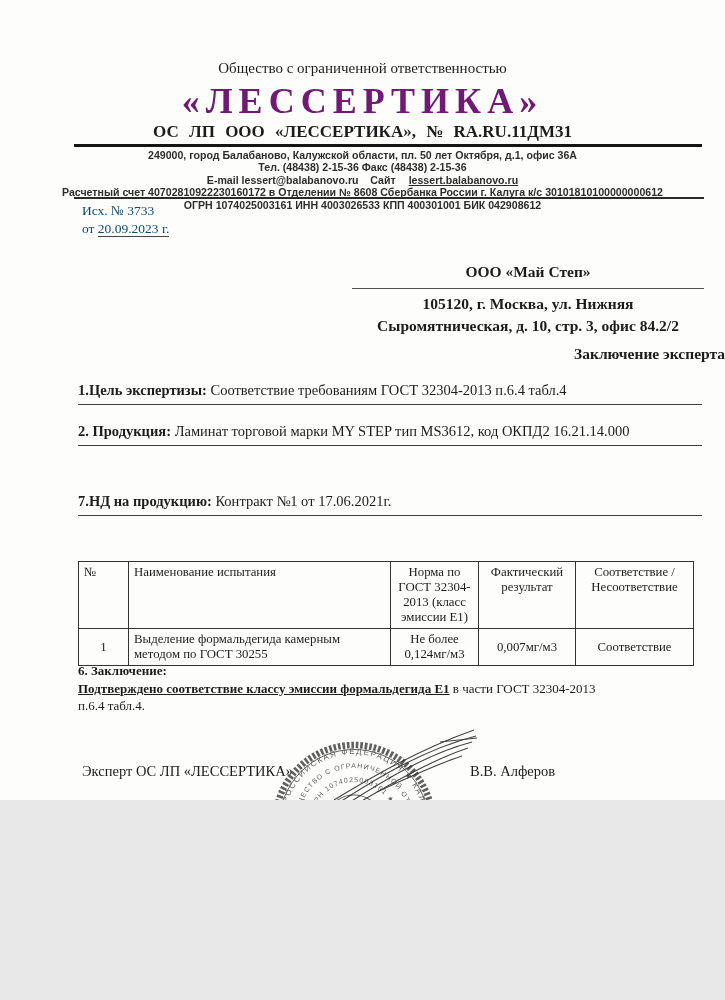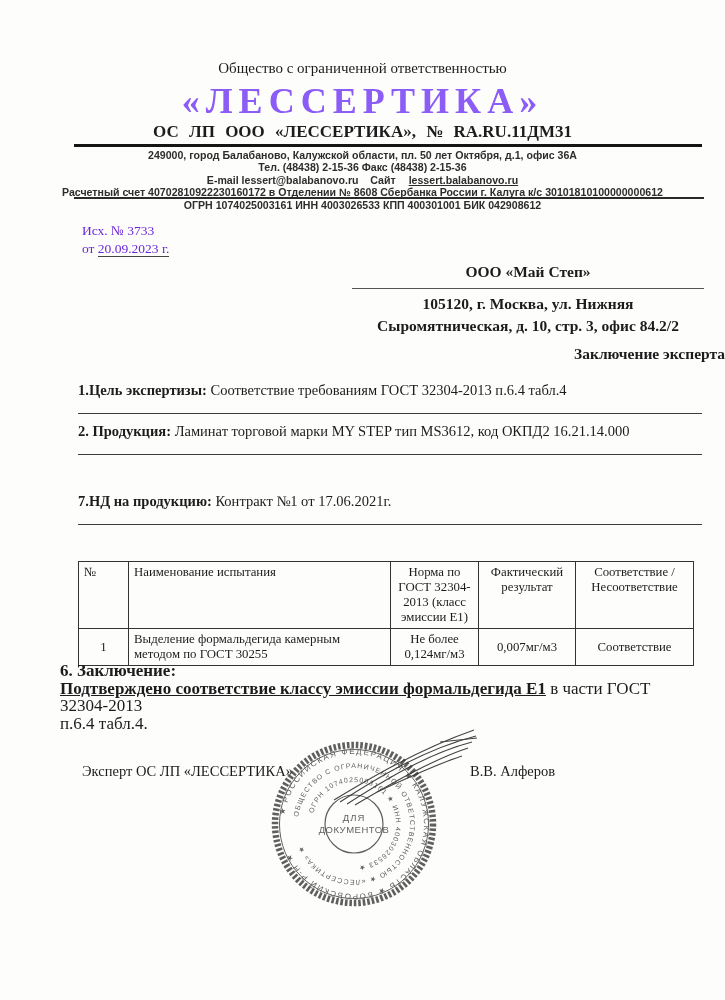--- a/index.html
+++ b/index.html
@@ -1,55 +1,55 @@
 <!DOCTYPE html>
 <html><head>
 <meta charset="utf-8">
 <style>
   html,body{margin:0;padding:0;background:#e8e8e8;}
   .page{
-    position:relative; width:725px; height:1000px; margin:0 auto;
+    position:relative; width:725px; height:800px; margin:0 auto;
     background:#fdfdfc; color:#1c1c1c; overflow:hidden;
     font-family:"Liberation Serif", serif;
   }
   
   .org-type{position:absolute; top:60px; left:0; right:0; text-align:center; font-size:15px;}
   .org-name{position:absolute; top:80px; left:0; right:0; text-align:center;
-    font-size:36px; font-weight:bold; letter-spacing:6px; color:#8b5cf6;}
+    font-size:36px; font-weight:bold; letter-spacing:6px; color:#701a75;}
   .org-line{position:absolute; top:122px; left:0; right:0; text-align:center;
     font-size:17px; font-weight:bold; word-spacing:6px;}
   .rule-thick{position:absolute; top:144px; left:74px; width:628px; height:3px; background:#151515;}
   .letterhead{position:absolute; top:149px; left:0; right:0; text-align:center;
     font-family:"Liberation Sans", sans-serif; font-size:10.6px; line-height:12.4px; color:#2d2d2d; font-weight:bold;}
   .letterhead .lnk{text-decoration:underline;padding-left:10px;}
   .rule-mid{position:absolute; top:197px; left:74px; width:630px; height:2px; background:#2a2a2a;}
   
-  .meta{position:absolute; top:202px; left:82px; font-size:13.5px; line-height:17.5px; color:#6d28d9;margin-top:20px;}
+  .meta{position:absolute; top:202px; left:82px; font-size:13.5px; line-height:17.5px; color:#0c4a6e;}
   .meta .u{border-bottom:1px solid #444;}
   .recipient{position:absolute; top:263px; left:352px; width:352px; text-align:center;}
   .recipient-name{font-size:15.5px; font-weight:bold; padding-bottom:7px; border-bottom:1.5px solid #555;text-align:center;}
   .recipient-addr{font-size:15.5px; font-weight:bold; line-height:22px; margin-top:4px;}
   
   .doc-title{position:absolute; top:345px; left:0; right:0; text-align:right; font-size:15.5px; font-weight:bold;}
   .section{position:absolute; left:78px; width:624px; font-size:14.5px;
-    border-bottom:1.5px solid #3c3c3c; padding-bottom:14px;}
+    border-bottom:1.5px solid #3c3c3c; padding-bottom:5px;}
   .section b{font-weight:bold;}
   .s1{top:382px;} .s2{top:423px;} .s3{top:458px; font-weight:bold;}
   .s4{top:493px;} .s5{top:529px;}
   
   table.results{position:absolute; top:561px; left:78px; border-collapse:collapse; table-layout:fixed;}
   table.results th, table.results td{border:1.6px solid #333; font-weight:normal;
     font-size:12.8px; line-height:15px; padding:3px 5px; vertical-align:top;}
   table.results th{text-align:left;}
   table.results th.c, table.results td.c{text-align:center;}
   table.results td{vertical-align:middle;}
   col.w0{width:50px;} col.w1{width:262px;} col.w2{width:88px;} col.w3{width:97px;} col.w4{width:118px;}
   tr.hdr{height:58px;} tr.row{height:36px;}
   
-  .conclusion{position:absolute; top:662px; left:60px; width:624px; font-size:17px; line-height:17.5px;}
+  .conclusion{position:absolute; top:662px; left:78px; width:624px; font-size:13px; line-height:17.5px;}
   .conclusion .head{font-weight:bold;}
   .conclusion .ul{font-weight:bold; text-decoration:underline;}
   
   .sig-role{position:absolute; top:763px; left:82px; font-size:14.5px;}
   .sig-name{position:absolute; top:763px; left:470px; font-size:14.5px;}
   .stamp{position:absolute; top:722px; left:252px; width:204px; height:204px; opacity:.88;}
   .sig-strokes{position:absolute; top:720px; left:322px; width:160px; height:95px;}
 </style>
 </head>
 <body>

